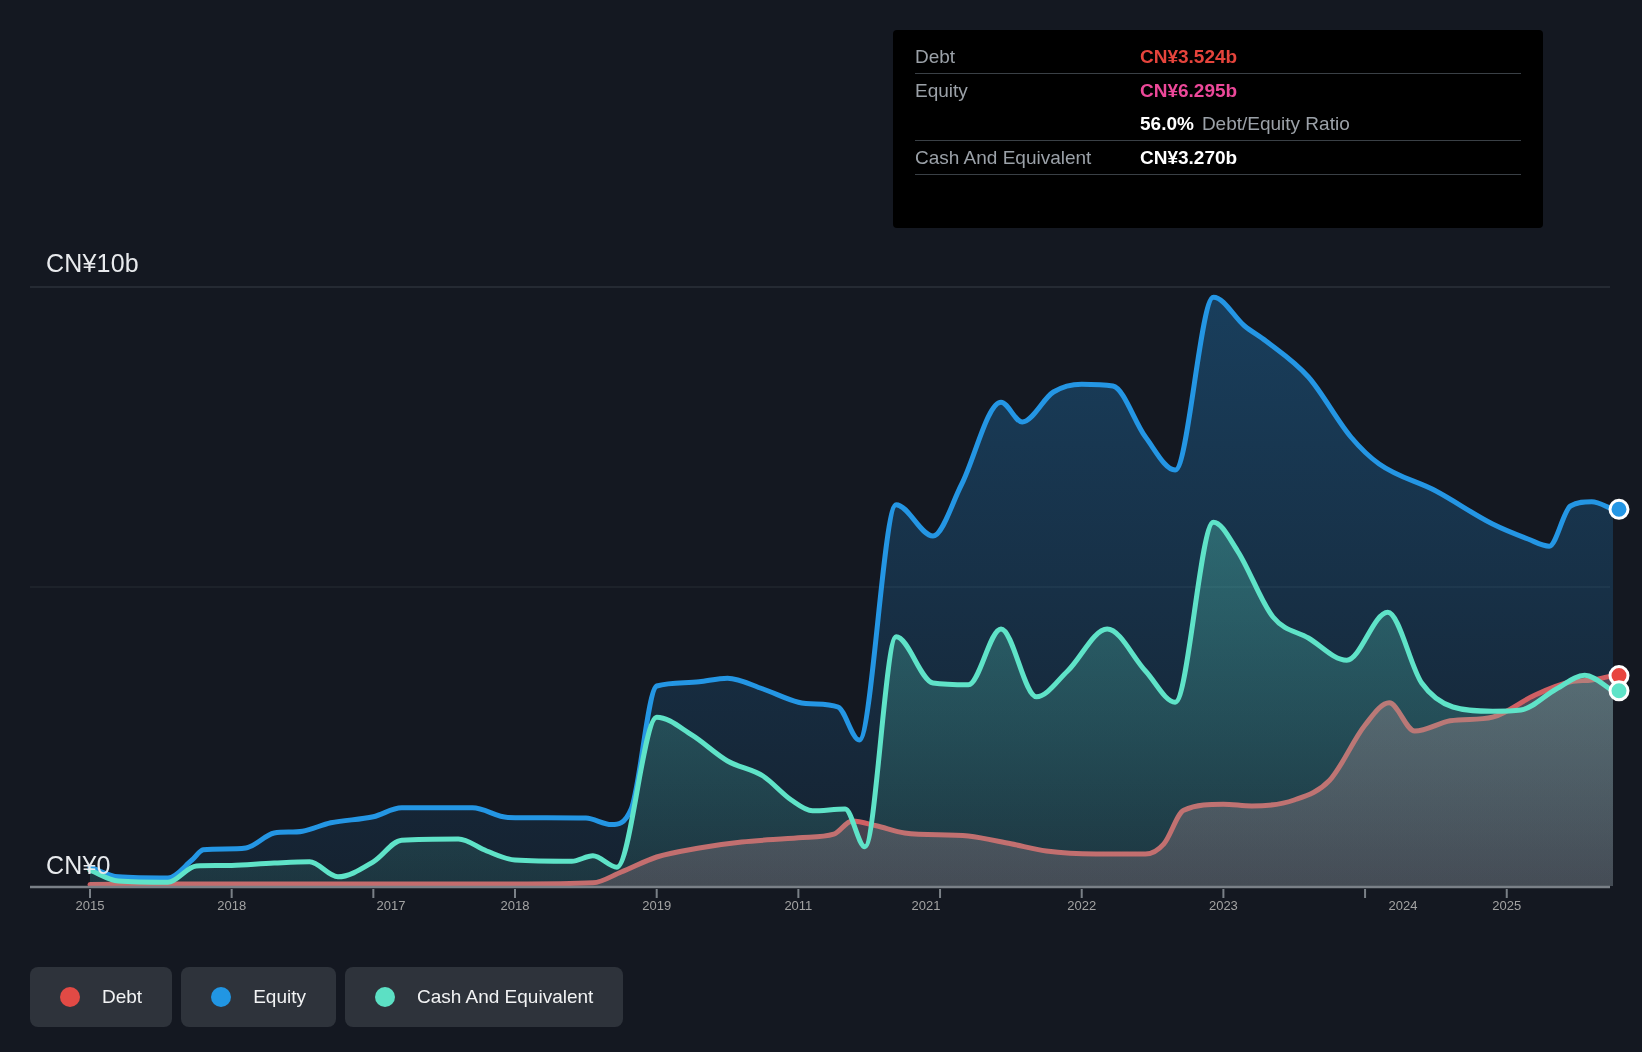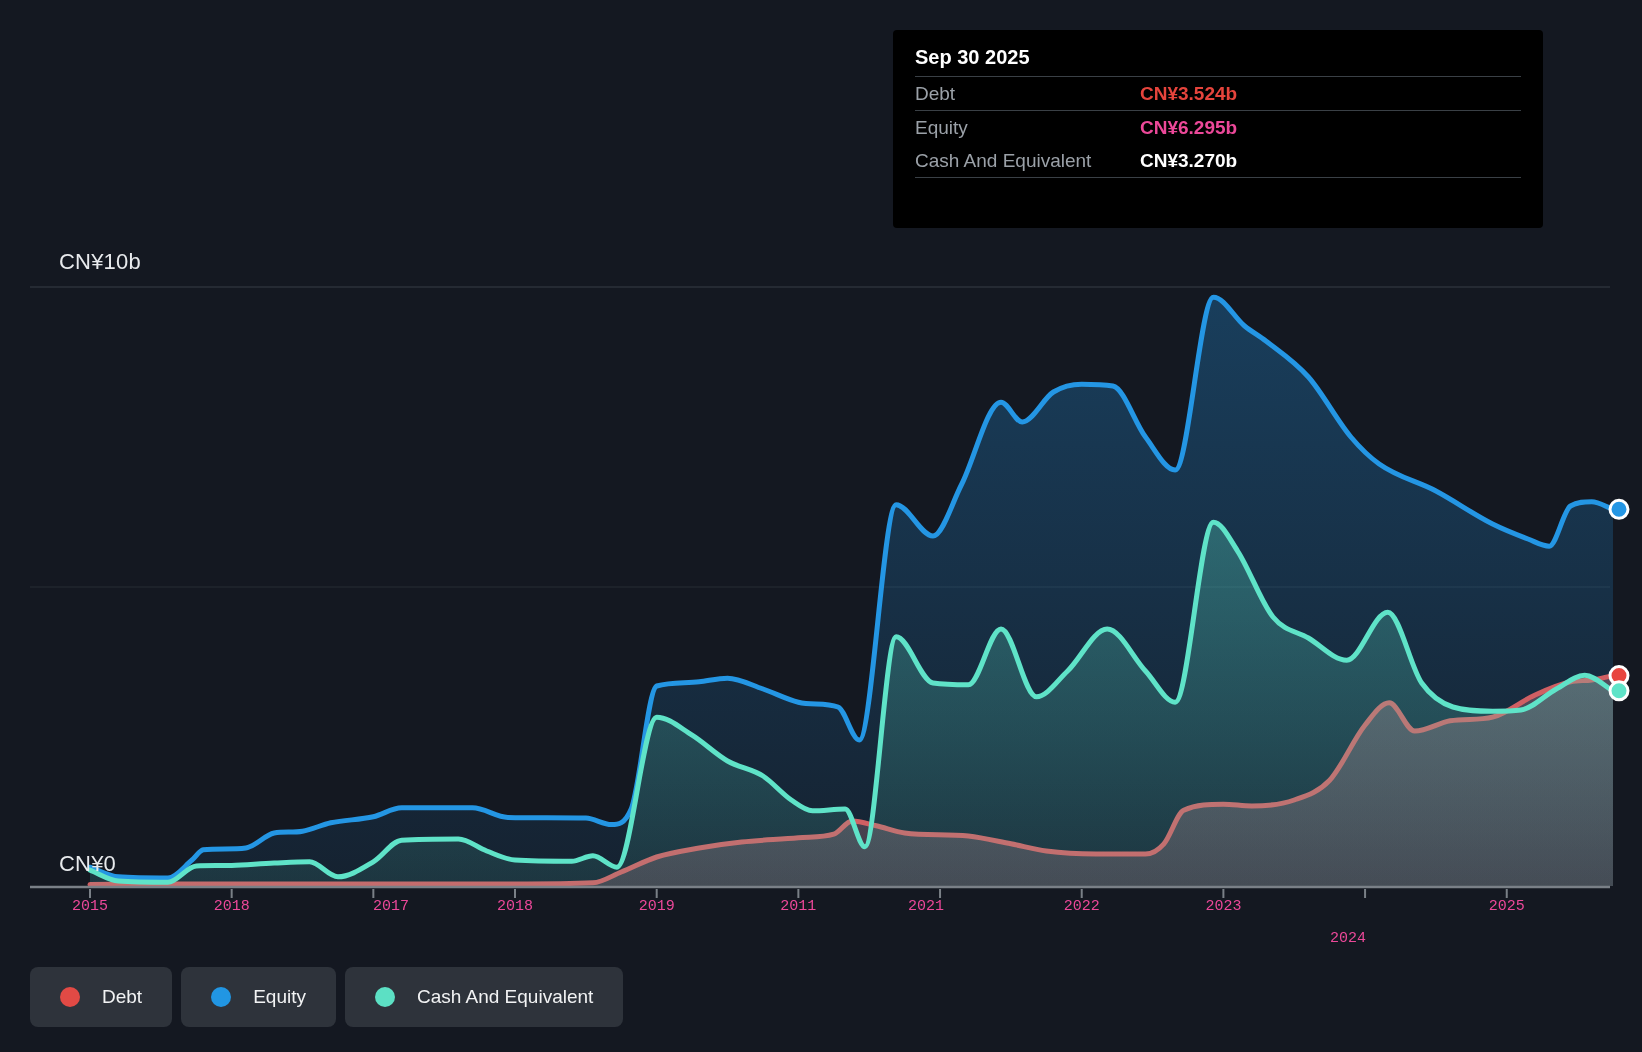--- a/index.html
+++ b/index.html
@@ -1,20 +1,20 @@
 <!DOCTYPE html>
 <html><head>
 <meta charset="utf-8">
 <style>
   html,body{margin:0;padding:0;background:#12161e;width:1642px;height:1052px;overflow:hidden;
     font-family:"Liberation Sans", sans-serif;}
   #stage{position:relative;width:1642px;height:1052px;background:#141821;}
   svg{position:absolute;left:0;top:0;}
-  .axis-label{position:absolute;color:#e8eaed;font-size:22px;font-weight:400;letter-spacing:.2px;margin-left:13px;}
-  .year-label{position:absolute;top:898px;color:#ec4899;font-size:15px;transform:translateX(-50%);white-space:nowrap;font-family:Liberation Mono, monospace;}
+  .axis-label{position:absolute;color:#e8eaed;font-size:25px;font-weight:400;letter-spacing:.2px;}
+  .year-label{position:absolute;top:898px;color:#a3a3a3;font-size:13px;transform:translateX(-50%);white-space:nowrap;}
   
   .tooltip{position:absolute;left:893px;top:30px;width:650px;height:198px;background:#000;
     border-radius:4px;box-sizing:border-box;padding:10px 22px 0 22px;z-index:5;}
   .tt-title{color:#fff;font-size:20px;font-weight:700;height:36px;line-height:34px;
     border-bottom:1px solid #3a4046;}
   .tt-row{display:flex;align-items:center;height:33px;font-size:19px;}
   .tt-row.bordered{border-bottom:1px solid #3a4046;}
   .tt-label{width:225px;color:#9ba1a8;flex:none;}
   .tt-value{font-weight:700;text-align:center;}
   .val-debt{color:#e5443c;}
@@ -80,33 +80,37 @@
   <div id="year-labels">
       <div class="year-label" style="left: 90px;">2015</div>
       <div class="year-label" style="left: 231.674px;">2018</div>
       <div class="year-label" style="left: 391px;">2017</div>
       <div class="year-label" style="left: 515.023px;">2018</div>
       <div class="year-label" style="left: 656.698px;">2019</div>
       <div class="year-label" style="left: 798.372px;">2011</div>
       <div class="year-label" style="left: 926px;">2021</div>
       <div class="year-label" style="left: 1081.72px;">2022</div>
       <div class="year-label" style="left: 1223.4px;">2023</div>
-      <div class="year-label" style="left: 1348px; margin-top: 32px;">2024</div>
+      <div class="year-label" style="left: 1403px;">2024</div>
       <div class="year-label" style="left: 1506.74px;">2025</div>
     </div>
 
   <div class="tooltip">
-    <div class="tt-title">Sep 30 2025</div>
     <div class="tt-row bordered">
       <span class="tt-label">Debt</span>
       <span class="tt-value val-debt">CN¥3.524b</span>
     </div>
     <div class="tt-row">
       <span class="tt-label">Equity</span>
       <span class="tt-value val-equity">CN¥6.295b</span>
+    </div>
+    <div class="tt-row bordered">
+      <span class="tt-label"></span>
+      <span class="val-ratio">56.0%</span>
+      <span class="ratio-suffix">Debt/Equity Ratio</span>
     </div>
     <div class="tt-row bordered">
       <span class="tt-label">Cash And Equivalent</span>
       <span class="tt-value val-cash">CN¥3.270b</span>
     </div>
   </div>
 
   <div class="legend">
     <div class="legend-chip">
       <span class="legend-dot" style="background: rgb(226, 74, 69);"></span>

